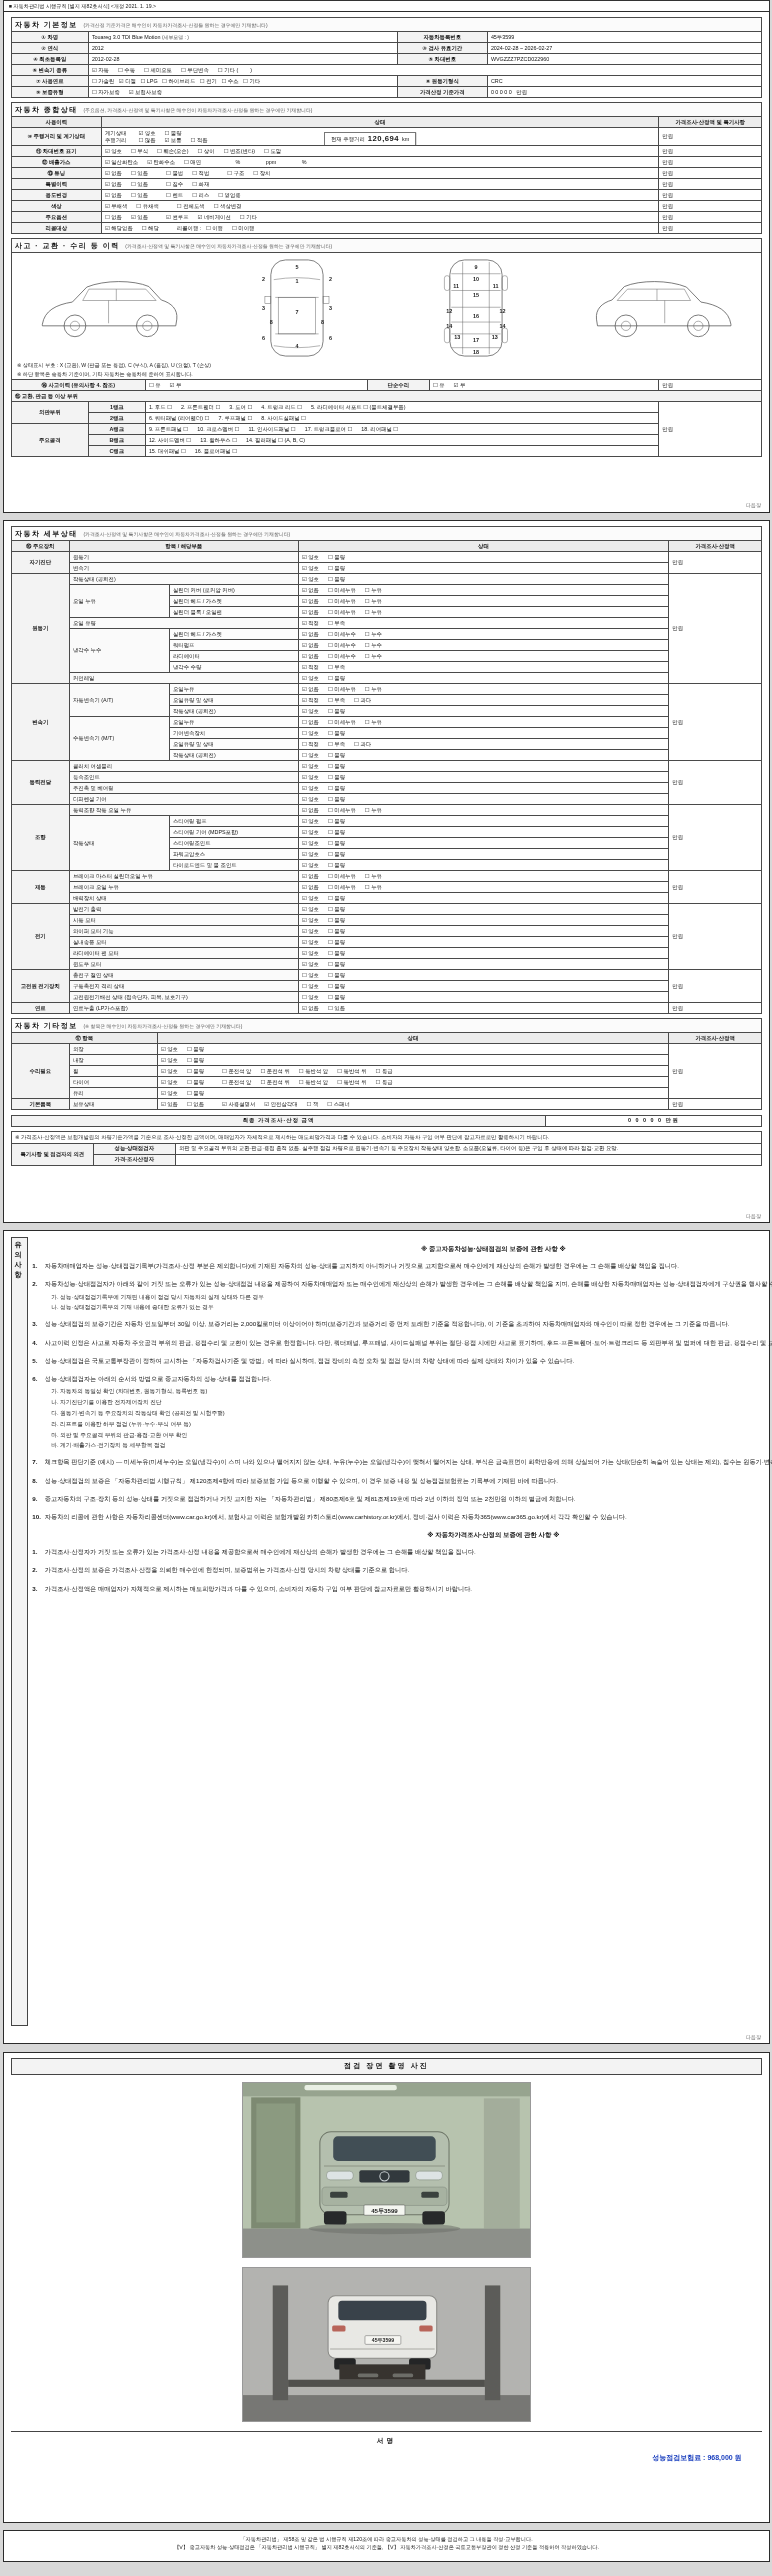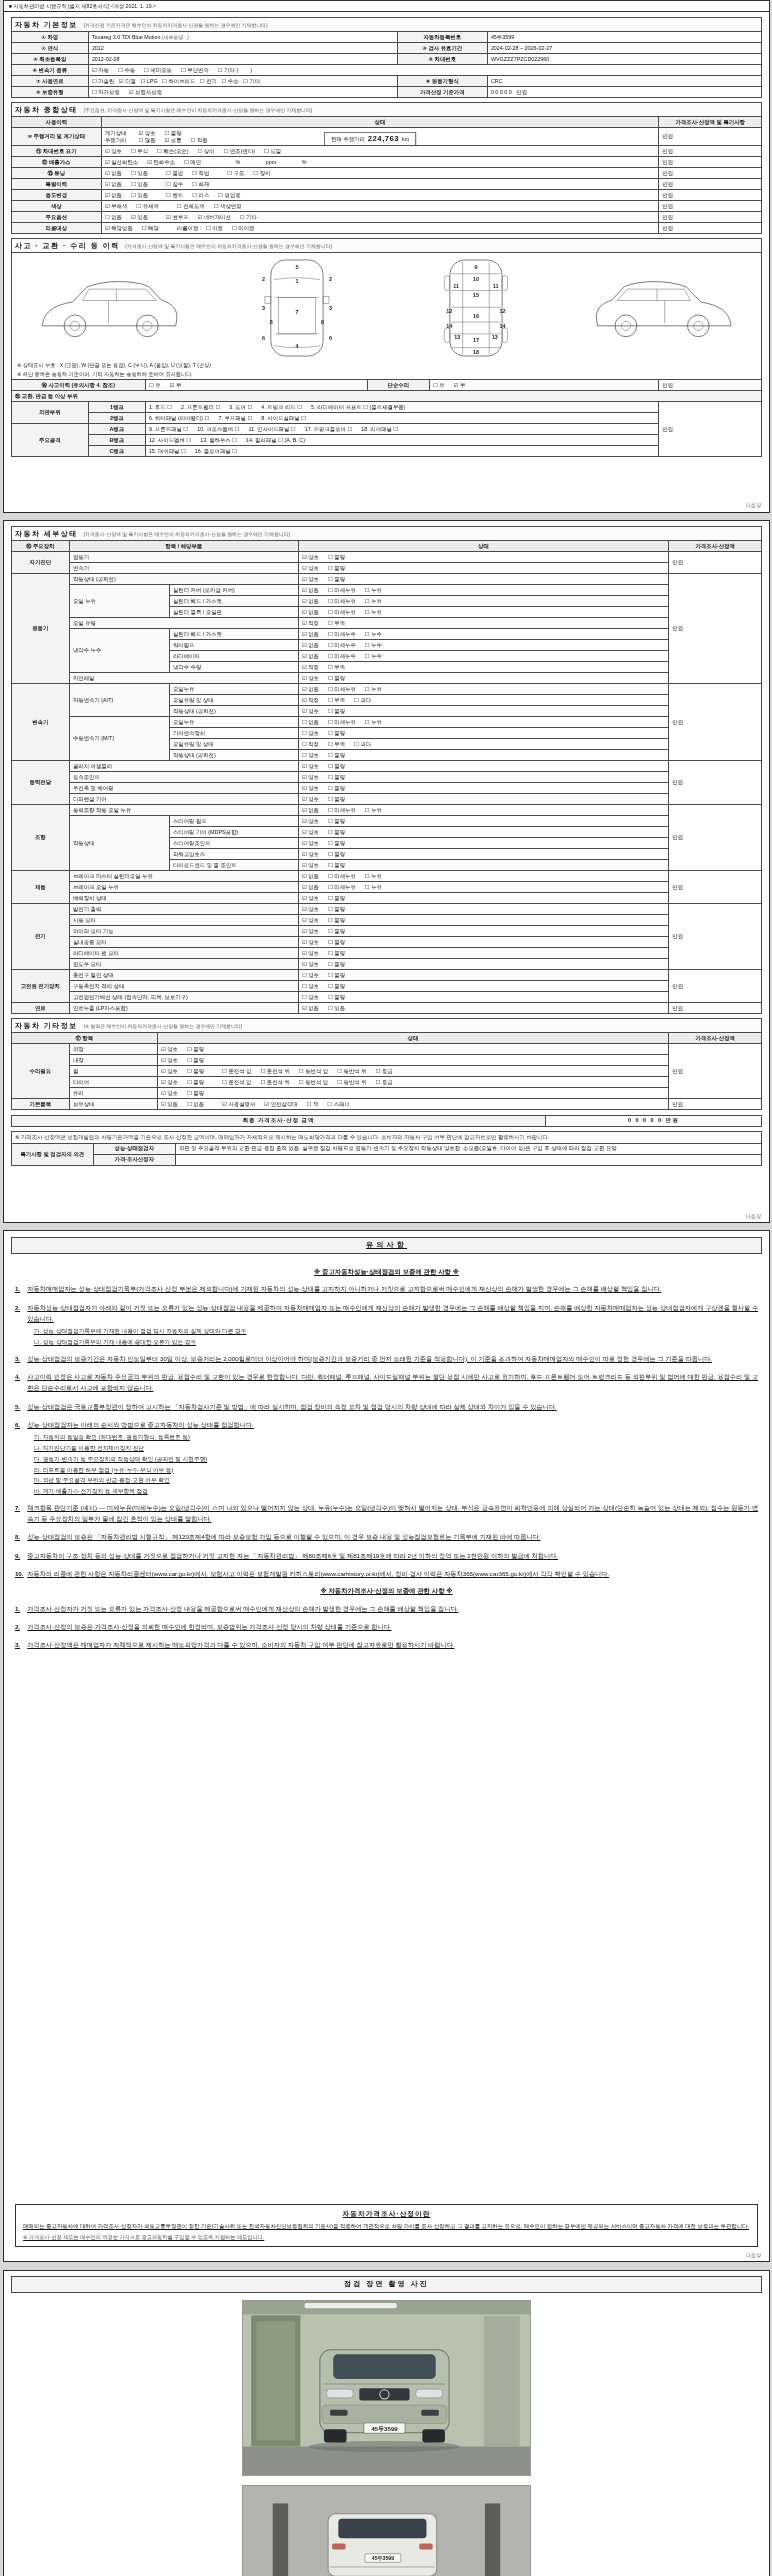--- a/index.html
+++ b/index.html
@@ -8,21 +8,21 @@
     width:773px; height:2576px; overflow:hidden;
     background:#d8d8d8;
     font-family:"Liberation Sans","DejaVu Sans",sans-serif;
     color:#141414;
   }
   .form-note { font-size:5.2px; color:#222; background:#fff; padding:1.5px 5.2px; margin:0 2.6px; border:0.5px solid #333; border-bottom:none; }
   .page { background:#fff; border:0.8px solid #2b2b2b; margin:0 2.6px; padding:5.2px 7.2px 11.3px; position:relative; }
   .gap { height:7.2px; }
   .page1 { min-height:502px; }
   .page2 { min-height:703px; }
-  .page3 { height:1032px; display:flex; flex-direction:column;text-decoration:underline; }
+  .page3 { height:814px; display:flex; flex-direction:row; }
   .page4 { min-height:471px; }
   .footer-page { min-height:32px; text-align:center; padding:4.6px 7.2px; }
 
   .title-block { border:1px solid #1a1a1a; padding:4.1px 6.2px 3.1px; margin:1px 0 5.2px; }
   .main-title { text-align:center; font-size:14px; font-weight:bold; letter-spacing:4.1px; }
   .sub-title { text-align:center; font-size:7.7px; font-weight:bold; margin-top:1.5px; letter-spacing:1px; }
   .sub-note { text-align:center; font-size:5.2px; color:#3b4bb5; margin-top:1.5px; }
   .doc-no { font-size:6.4px; font-weight:bold; margin-top:3.1px; }
 
   table.form { width:100%; border-collapse:collapse; table-layout:fixed; margin-bottom:4.1px; }
@@ -155,21 +155,21 @@
       </tr>
       <tr class="colhead">
         <th>사용이력</th>
         <th>상태</th>
         <th>가격조사·산정액 및 특기사항</th>
       </tr>
     </tbody>
     <tbody>
         <tr>
           <th>⑩ 주행거리 및 계기상태</th>
-          <td class="status"><div class="status-line">계기상태        ☑ 양호      ☐ 불량</div><div class="status-line">주행거리        ☐ 많음      ☑ 보통      ☐ 적음</div><span class="mileage-box"><span>현재 주행거리 </span><b class="mileage-num">224,763</b><span> km</span></span></td>
+          <td class="status"><div class="status-line">계기상태        ☑ 양호      ☐ 불량</div><div class="status-line">주행거리        ☐ 많음      ☑ 보통      ☐ 적음</div><span class="mileage-box"><span>현재 주행거리 </span><b class="mileage-num">120,694</b><span> km</span></span></td>
           <td class="price-cell">만원</td>
         </tr>
         <tr>
           <th>⑪ 차대번호 표기</th>
           <td class="status"><div class="status-line">☑ 양호      ☐ 부식      ☐ 훼손(오손)      ☐ 상이      ☐ 변조(변타)      ☐ 도말</div></td>
           <td class="price-cell">만원</td>
         </tr>
         <tr>
           <th>⑫ 배출가스</th>
           <td class="status"><div class="status-line">☑ 일산화탄소      ☑ 탄화수소      ☐ 매연                       %                 ppm                 %</div></td>

